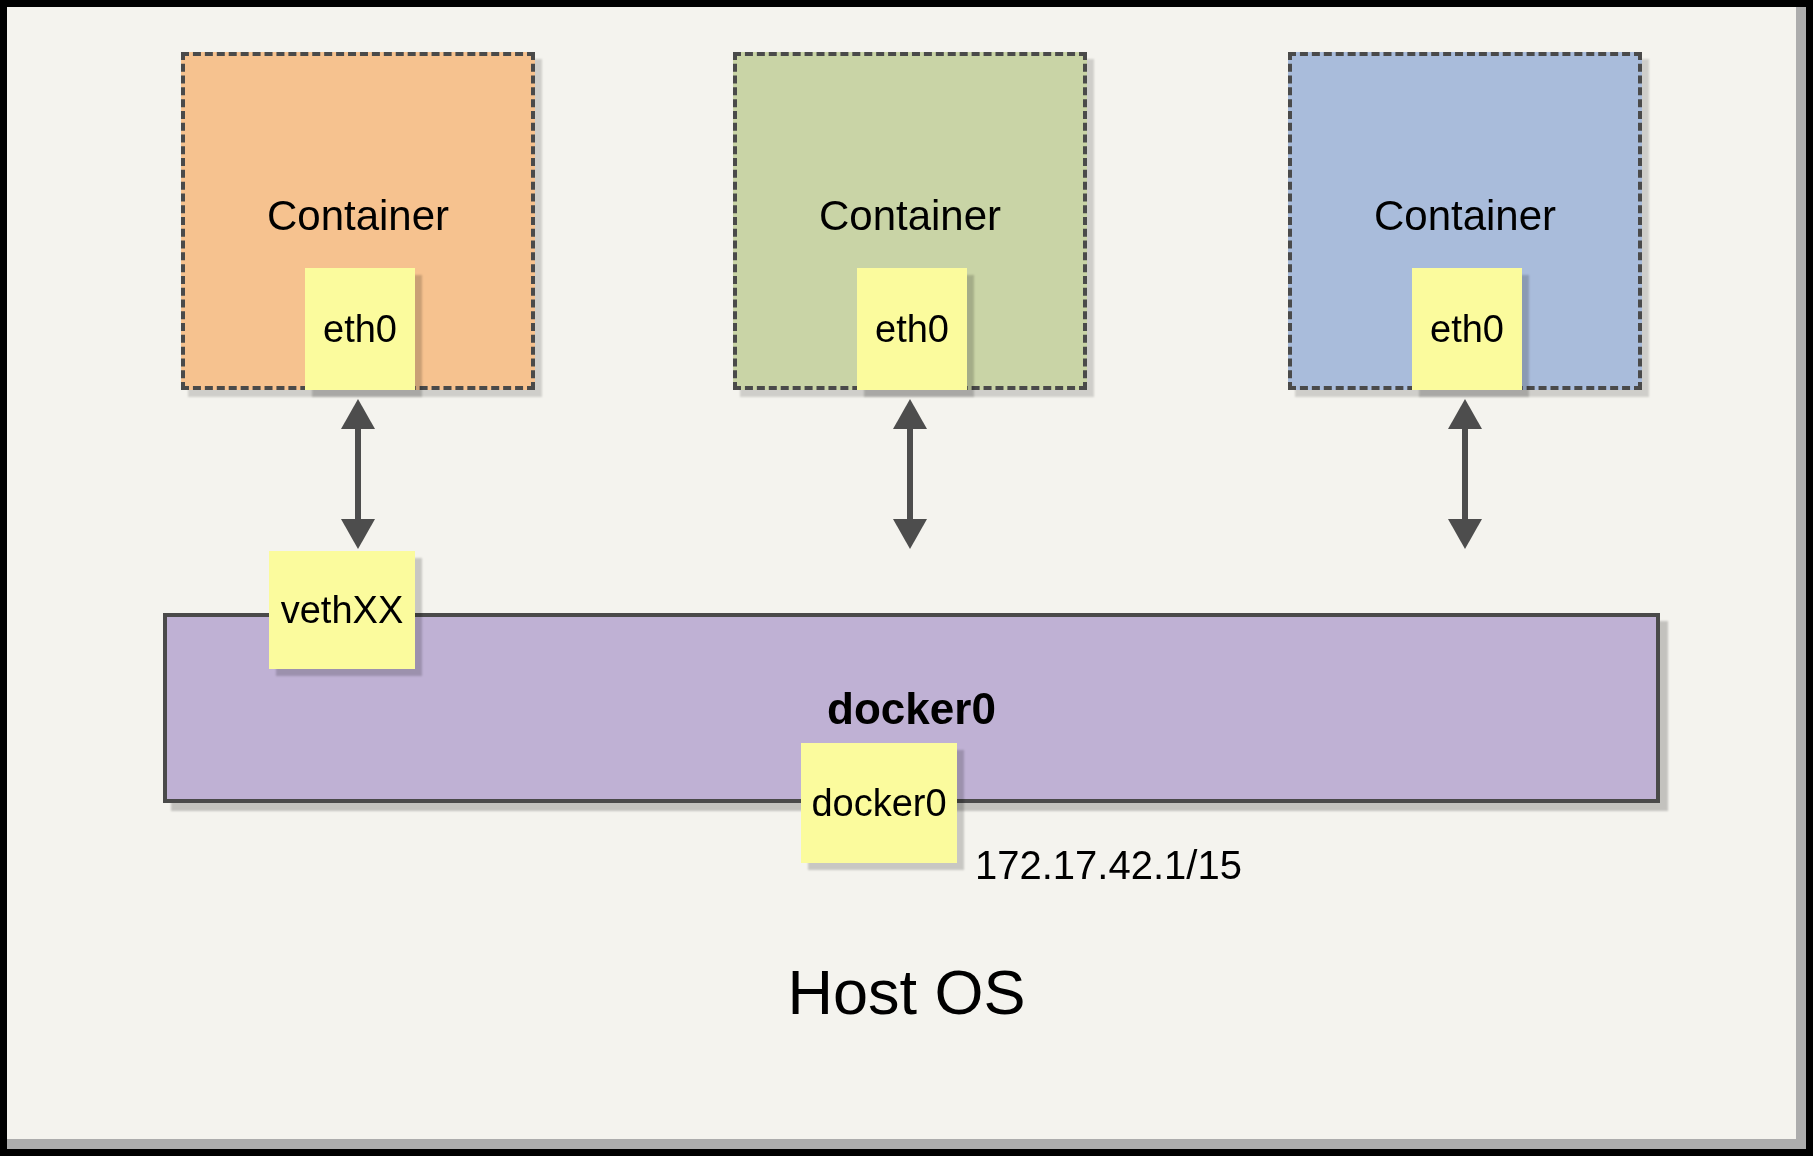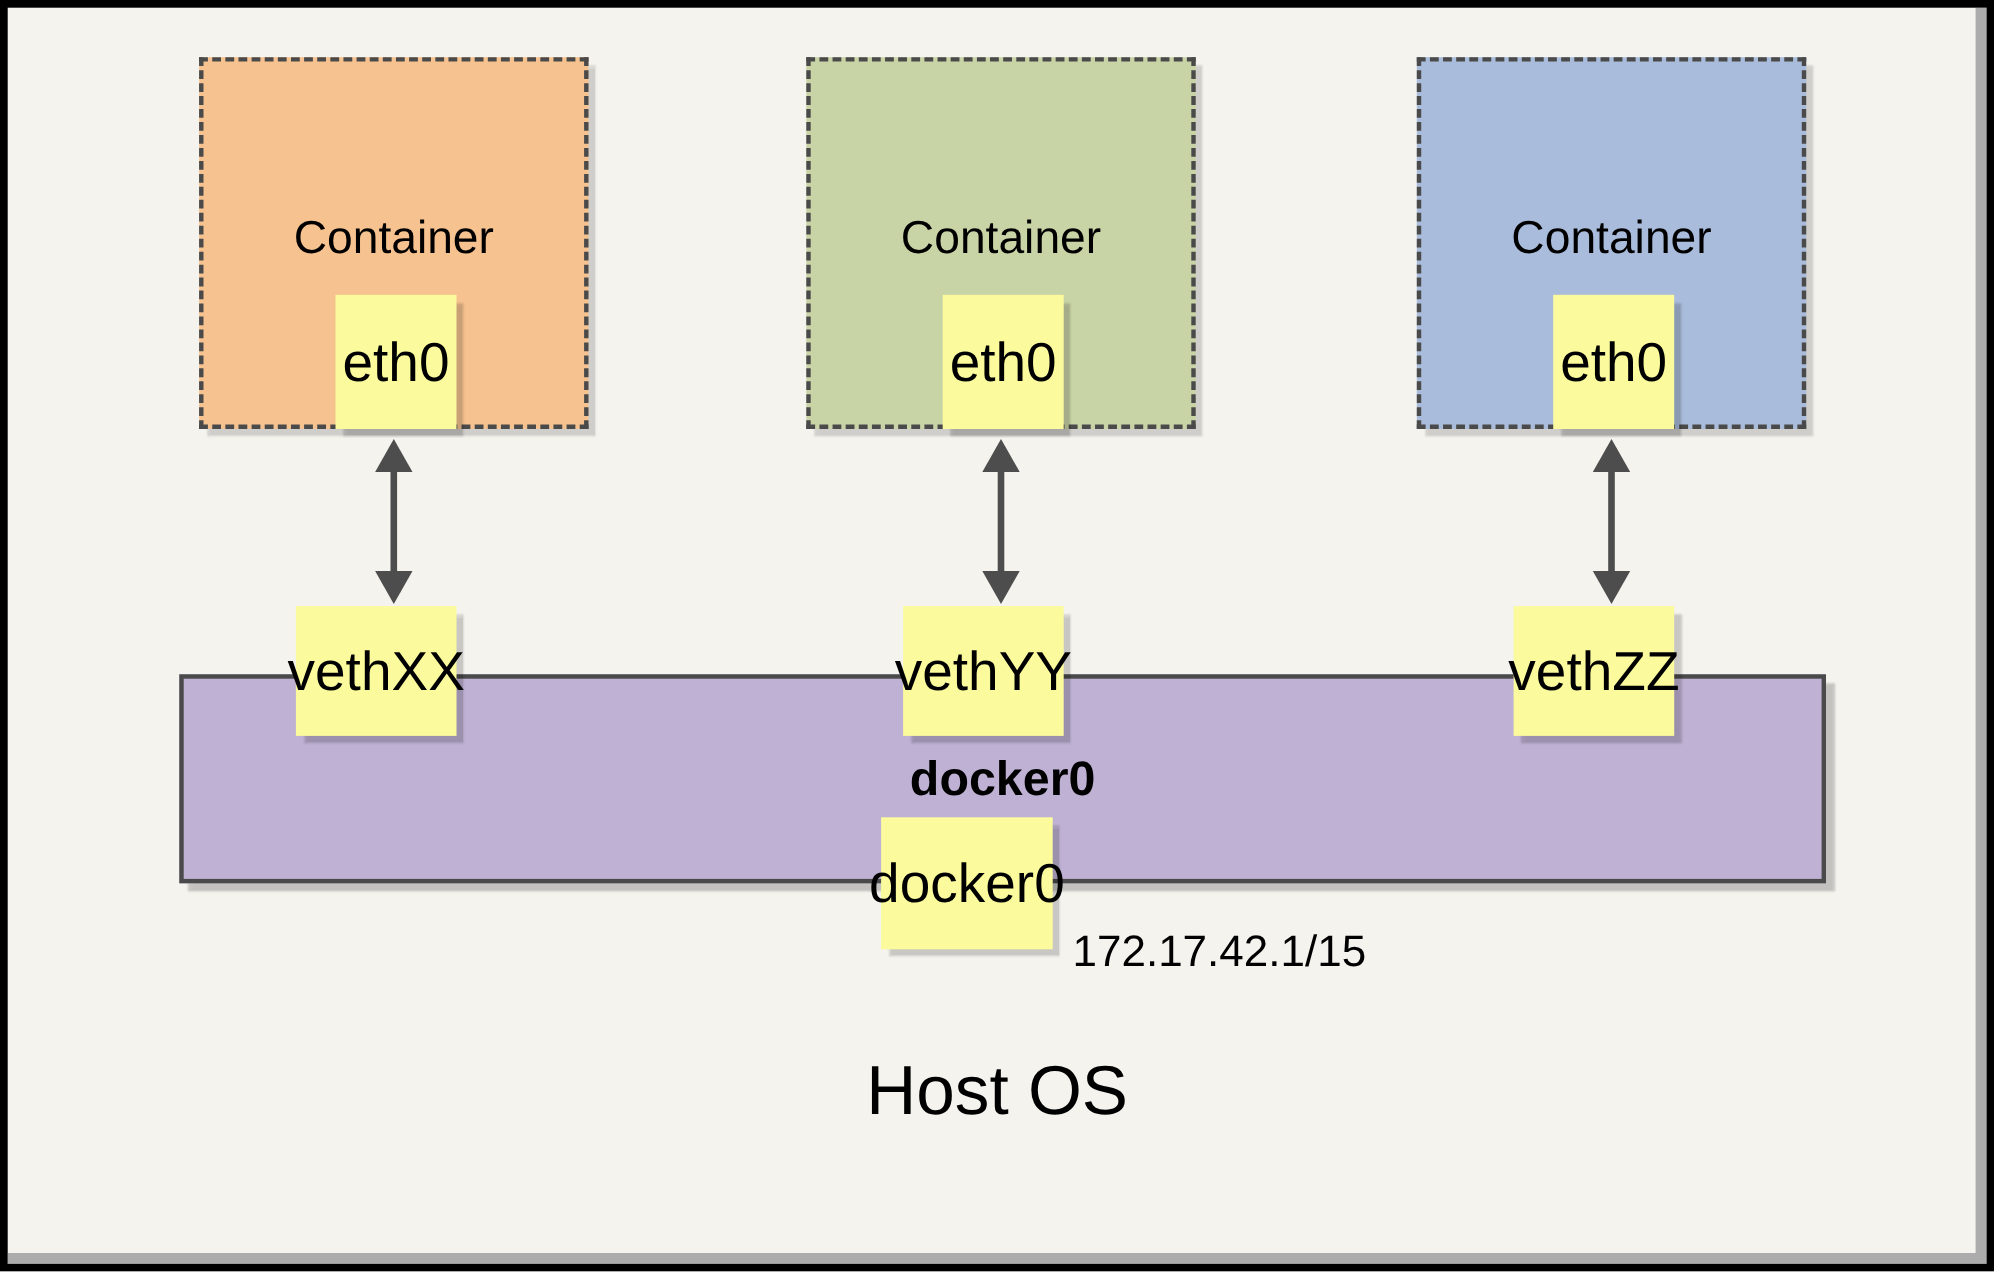--- a/index.html
+++ b/index.html
@@ -49,21 +49,21 @@
     line-height: 1;
     color: #000000;
   }
 
   .note {
     background: #FBFB9D;
     box-shadow: 7px 7px 2px rgba(0,0,0,0.18);
     display: flex;
     align-items: center;
     justify-content: center;
-    font-size: 50px;
+    font-size: 38px;
     color: #000000;
   }
 
   .eth-box {
     position: absolute;
     left: 120px;
     top: 212px;
     width: 110px;
     height: 122px;
   }
@@ -193,40 +193,34 @@
       <div class="container-label">Container</div>
       <div class="note eth-box">
         <span>eth0</span>
       </div>
     </div>
     <div class="arrow">
       <div class="head-up"></div>
       <div class="shaft"></div>
       <div class="head-down"></div>
     </div>
-    <div class="note veth-box">
-      <span>vethYY</span>
-    </div>
   </div>
 
   <div class="col col-3">
     <div class="container-box fill-blue">
       <div class="container-label">Container</div>
       <div class="note eth-box">
         <span>eth0</span>
       </div>
     </div>
     <div class="arrow">
       <div class="head-up"></div>
       <div class="shaft"></div>
       <div class="head-down"></div>
     </div>
-    <div class="note veth-box">
-      <span>vethZZ</span>
-    </div>
   </div>
 
   <div class="bridge-bar">
     <div class="bridge-label">docker0</div>
   </div>
 
   <div class="note docker0-box">
     <span>docker0</span>
   </div>
 

